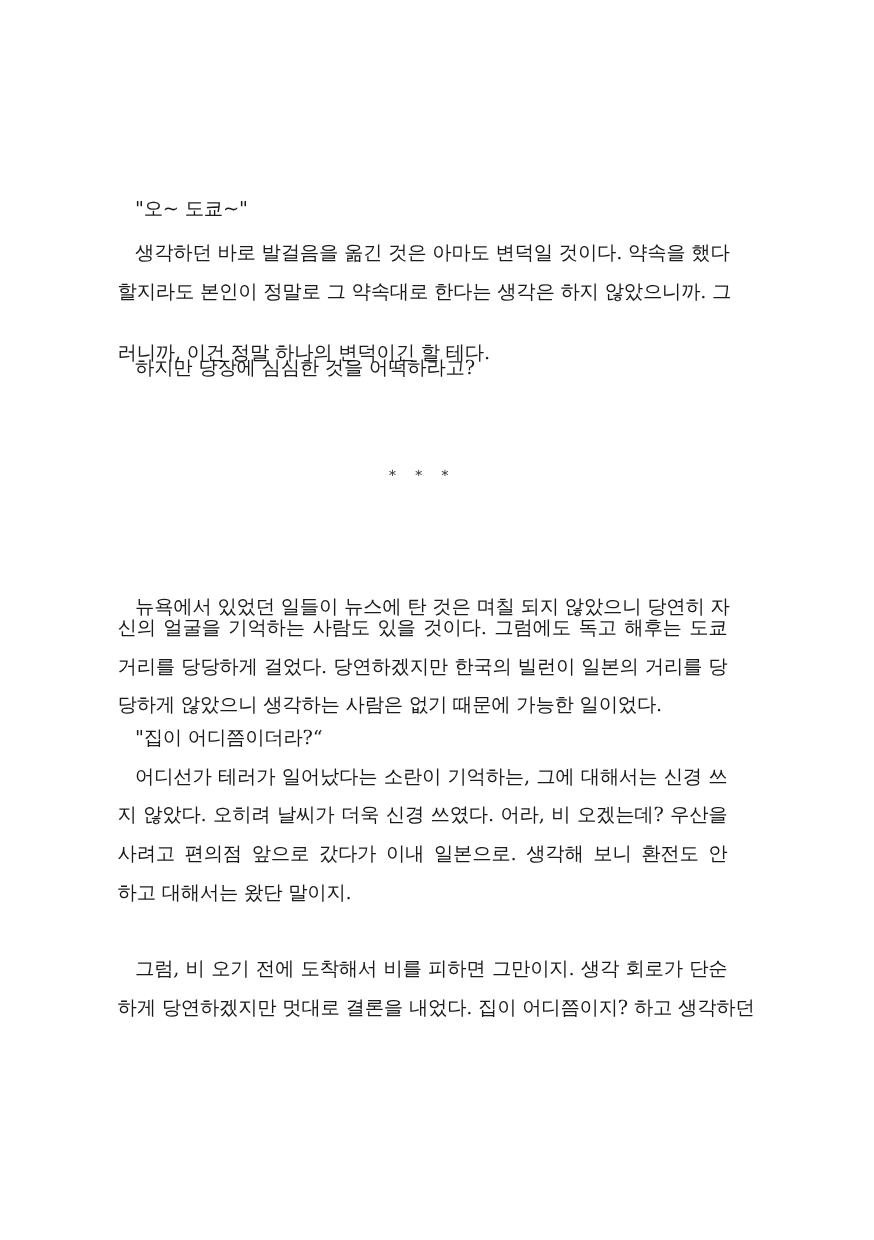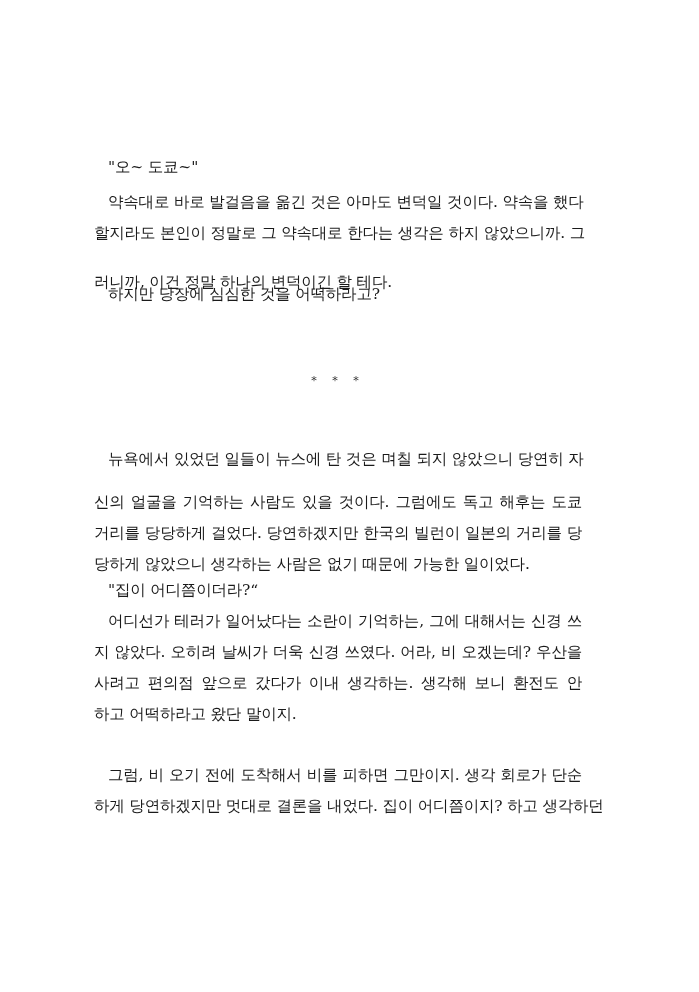--- a/index.html
+++ b/index.html
@@ -19,32 +19,32 @@
     position: absolute; left: 0; width: 488px; text-align: center;
     font-size: 11px; letter-spacing: 6px; color: #333;
   }
 </style>
 </head>
 <body>
 
 <div class="page">
 
   <div class="line indent" style="top:6px">"오~ 도쿄~"</div>
-  <div class="line indent just" style="top:41px">약속대로 바로 발걸음을 옮긴 것은 아마도 변덕일 것이다. 약속을 했다</div>
+  <div class="line indent just" style="top:41px">생각하던 바로 발걸음을 옮긴 것은 아마도 변덕일 것이다. 약속을 했다</div>
   <div class="line just" style="top:72px">할지라도 본인이 정말로 그 약속대로 한다는 생각은 하지 않았으니까. 그</div>
   <div class="line" style="top:121px">러니까, 이건 정말 하나의 변덕이긴 할 테다.</div>
   <div class="line indent" style="top:133px">하지만 당장에 심심한 것을 어떡하라고?</div>
 
   <div class="break-mark" style="top:224px">* * *</div>
 
-  <div class="line indent just" style="top:298px">뉴욕에서 있었던 일들이 뉴스에 탄 것은 며칠 되지 않았으니 당연히 자</div>
+  <div class="line indent just" style="top:324px">뉴욕에서 있었던 일들이 뉴스에 탄 것은 며칠 되지 않았으니 당연히 자</div>
   <div class="line just" style="top:341px">신의 얼굴을 기억하는 사람도 있을 것이다. 그럼에도 독고 해후는 도쿄</div>
   <div class="line just" style="top:372px">거리를 당당하게 걸었다. 당연하겠지만 한국의 빌런이 일본의 거리를 당</div>
   <div class="line" style="top:403px">당하게 않았으니 생각하는 사람은 없기 때문에 가능한 일이었다.</div>
   <div class="line indent" style="top:429px">"집이 어디쯤이더라?“</div>
   <div class="line indent just" style="top:460px">어디선가 테러가 일어났다는 소란이 기억하는, 그에 대해서는 신경 쓰</div>
   <div class="line just" style="top:491px">지 않았다. 오히려 날씨가 더욱 신경 쓰였다. 어라, 비 오겠는데? 우산을</div>
-  <div class="line just" style="top:522px">사려고 편의점 앞으로 갔다가 이내 생각하는. 생각해 보니 환전도 안</div>
-  <div class="line" style="top:553px">하고 어떡하라고 왔단 말이지.</div>
+  <div class="line just" style="top:522px">사려고 편의점 앞으로 갔다가 이내 일본으로. 생각해 보니 환전도 안</div>
+  <div class="line" style="top:553px">하고 대해서는 왔단 말이지.</div>
 
   <div class="line indent just" style="top:614px">그럼, 비 오기 전에 도착해서 비를 피하면 그만이지. 생각 회로가 단순</div>
   <div class="line just" style="top:645px">하게 당연하겠지만 멋대로 결론을 내었다. 집이 어디쯤이지? 하고 생각하던</div>
 </div>
 
 </body></html>

